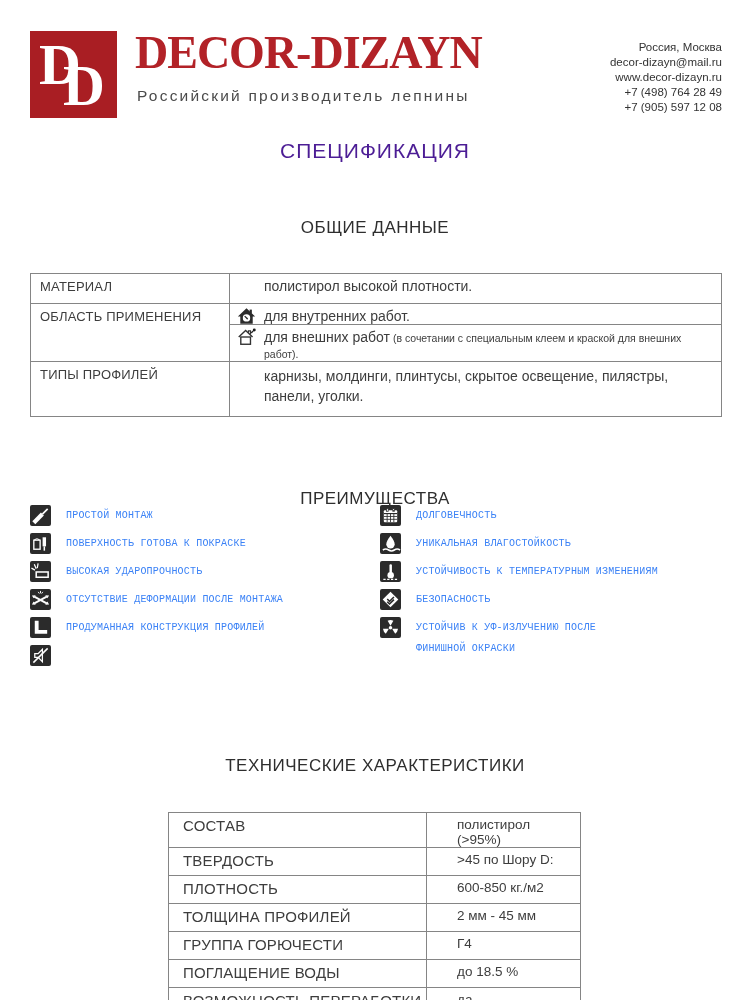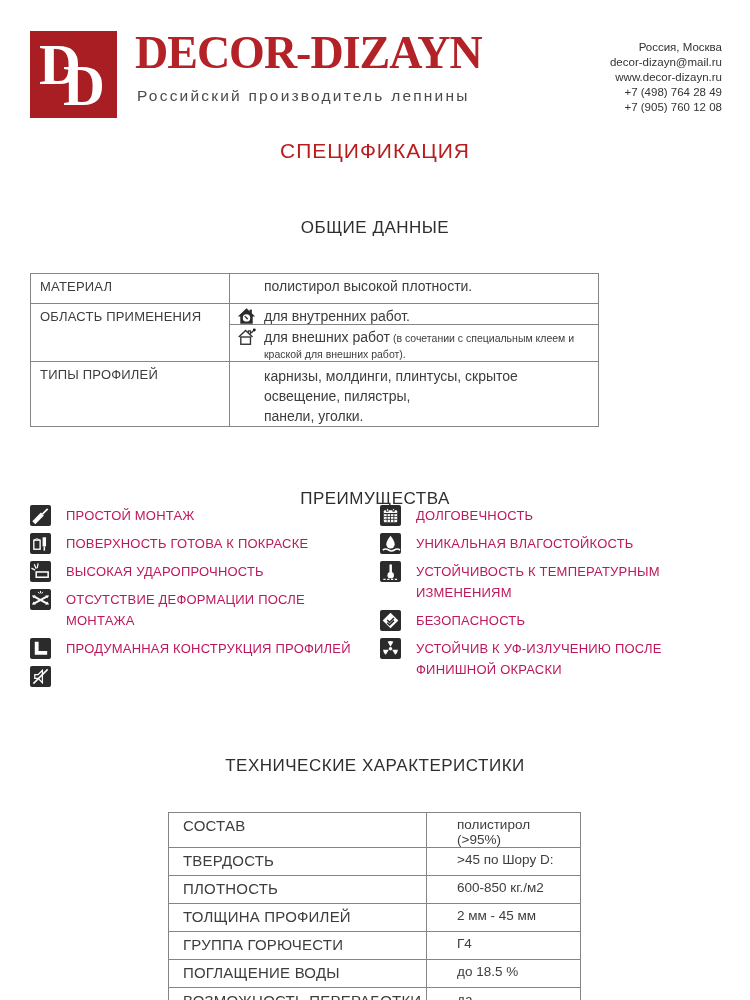--- a/index.html
+++ b/index.html
@@ -13,67 +13,67 @@
   .logo-square .d1{left:9px;top:5px;}
   .logo-square .d2{left:33px;top:26px;}
   .brand-name{position:absolute;left:135px;top:30px;font-family:"Liberation Serif",serif;
         font-weight:bold;font-size:46px;letter-spacing:-1px;color:#b22227;line-height:1;}
   .tagline{position:absolute;left:137px;top:87px;font-size:15.5px;letter-spacing:2.2px;color:#4a4a4a;}
   .contacts{position:absolute;right:28px;top:40px;text-align:right;font-size:11.5px;
         line-height:15px;color:#333;}
 
   
   .doc-title{position:absolute;left:0;top:139px;width:750px;text-align:center;
-        font-size:21px;letter-spacing:1px;color:#b91c1c;}
+        font-size:21px;letter-spacing:1px;color:#4c1d95;}
   .section{position:absolute;left:0;width:750px;display:flex;align-items:center;height:21px;flex-direction:column;}
   .section .rule{flex:1;height:5px;background:#2b2b2b;}
   .section .sec-label{margin:0 20px;font-size:17px;letter-spacing:.5px;color:#2e2e2e;white-space:nowrap;}
   .sec-general{top:217px;} .sec-adv{top:453px;gap:36px;} .sec-tech{top:755px;}
 
   
   table{border-collapse:collapse;table-layout:fixed;}
   td{border:1.5px solid #858585;vertical-align:top;}
-  .tbl-general{position:absolute;left:30px;top:273px;width:569px;}
+  .tbl-general{position:absolute;left:30px;top:273px;width:692px;}
   .tbl-general td.lbl{width:185px;font-size:13px;padding:5px 4px 0 9px;letter-spacing:.2px;}
   .tbl-general td.val{font-size:14px;padding:4px 6px 0 34px;position:relative;}
   .tbl-general .note{font-size:10.5px;margin-left:3px;}
   .row-h24{height:24px;} .row-h25{height:25px;} .row-h49{height:49px;}
   .cell-icon{position:absolute;left:7px;top:3px;width:19px;height:18px;}
   .multiline{white-space:pre-line;line-height:20px;}
 
   .tbl-tech{position:absolute;left:168px;top:812px;width:413px;}
   .tbl-tech td{height:23px;}
   .tbl-tech td.lbl{width:239px;font-size:15px;padding:4px 4px 0 14px;letter-spacing:.2px;}
   .tbl-tech td.val{font-size:13.5px;padding:4px 4px 0 30px;}
 
   
   .adv-col{position:absolute;top:505px;}
   .adv-left{left:30px;width:345px;}
   .adv-right{left:380px;width:368px;}
   .adv-item{display:flex;align-items:flex-start;margin-bottom:7px;}
   .advicon{flex:none;width:21px;height:21px;background:#2b2b2b;border-radius:2px;margin-right:15px;}
-  .adv-label{font-size:13px;line-height:21px;letter-spacing:.2px;color:#be185d;white-space:pre-line;}
+  .adv-label{font-size:10px;line-height:21px;letter-spacing:.2px;color:#3b82f6;white-space:pre-line;font-family:Liberation Mono, monospace;}
 </style>
 </head>
 <body>
 
 <div class="page">
 
   <div class="logo-square">
     <span class="d1">D</span>
     <span class="d2">D</span>
   </div>
   <div class="brand-name">DECOR-DIZAYN</div>
   <div class="tagline">Российский производитель лепнины</div>
   <div class="contacts">
     <div>Россия, Москва</div>
     <div>decor-dizayn@mail.ru</div>
     <div>www.decor-dizayn.ru</div>
     <div>+7 (498) 764 28 49</div>
-    <div>+7 (905) 760 12 08</div>
+    <div>+7 (905) 597 12 08</div>
   </div>
 
   <div class="doc-title">СПЕЦИФИКАЦИЯ</div>
 
   <div class="section sec-general">
     <div class="rule"></div>
     <div class="sec-label">ОБЩИЕ ДАННЫЕ</div>
     <div class="rule"></div>
   </div>
 

